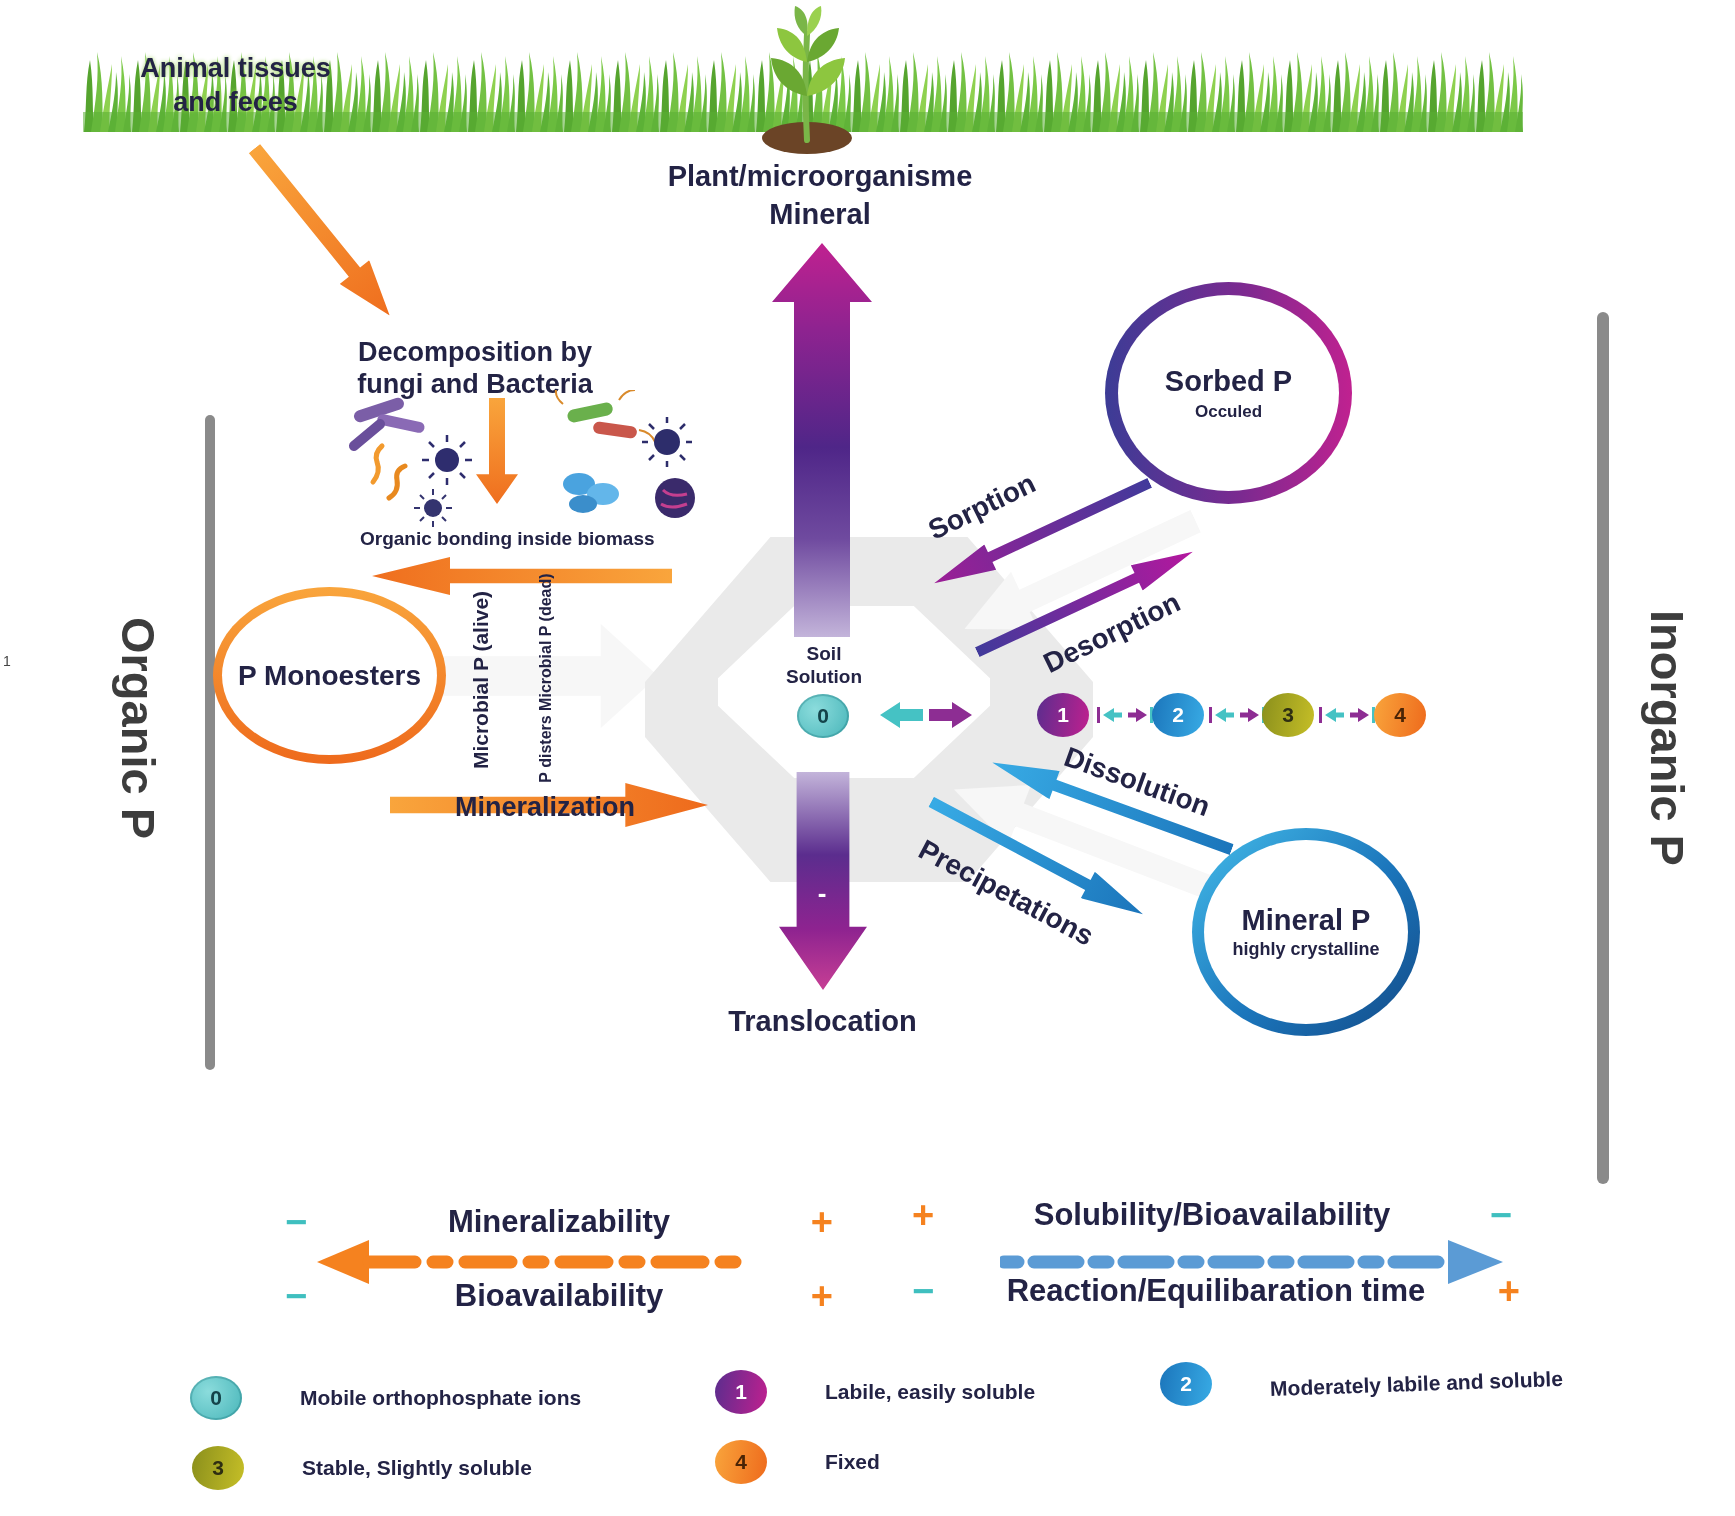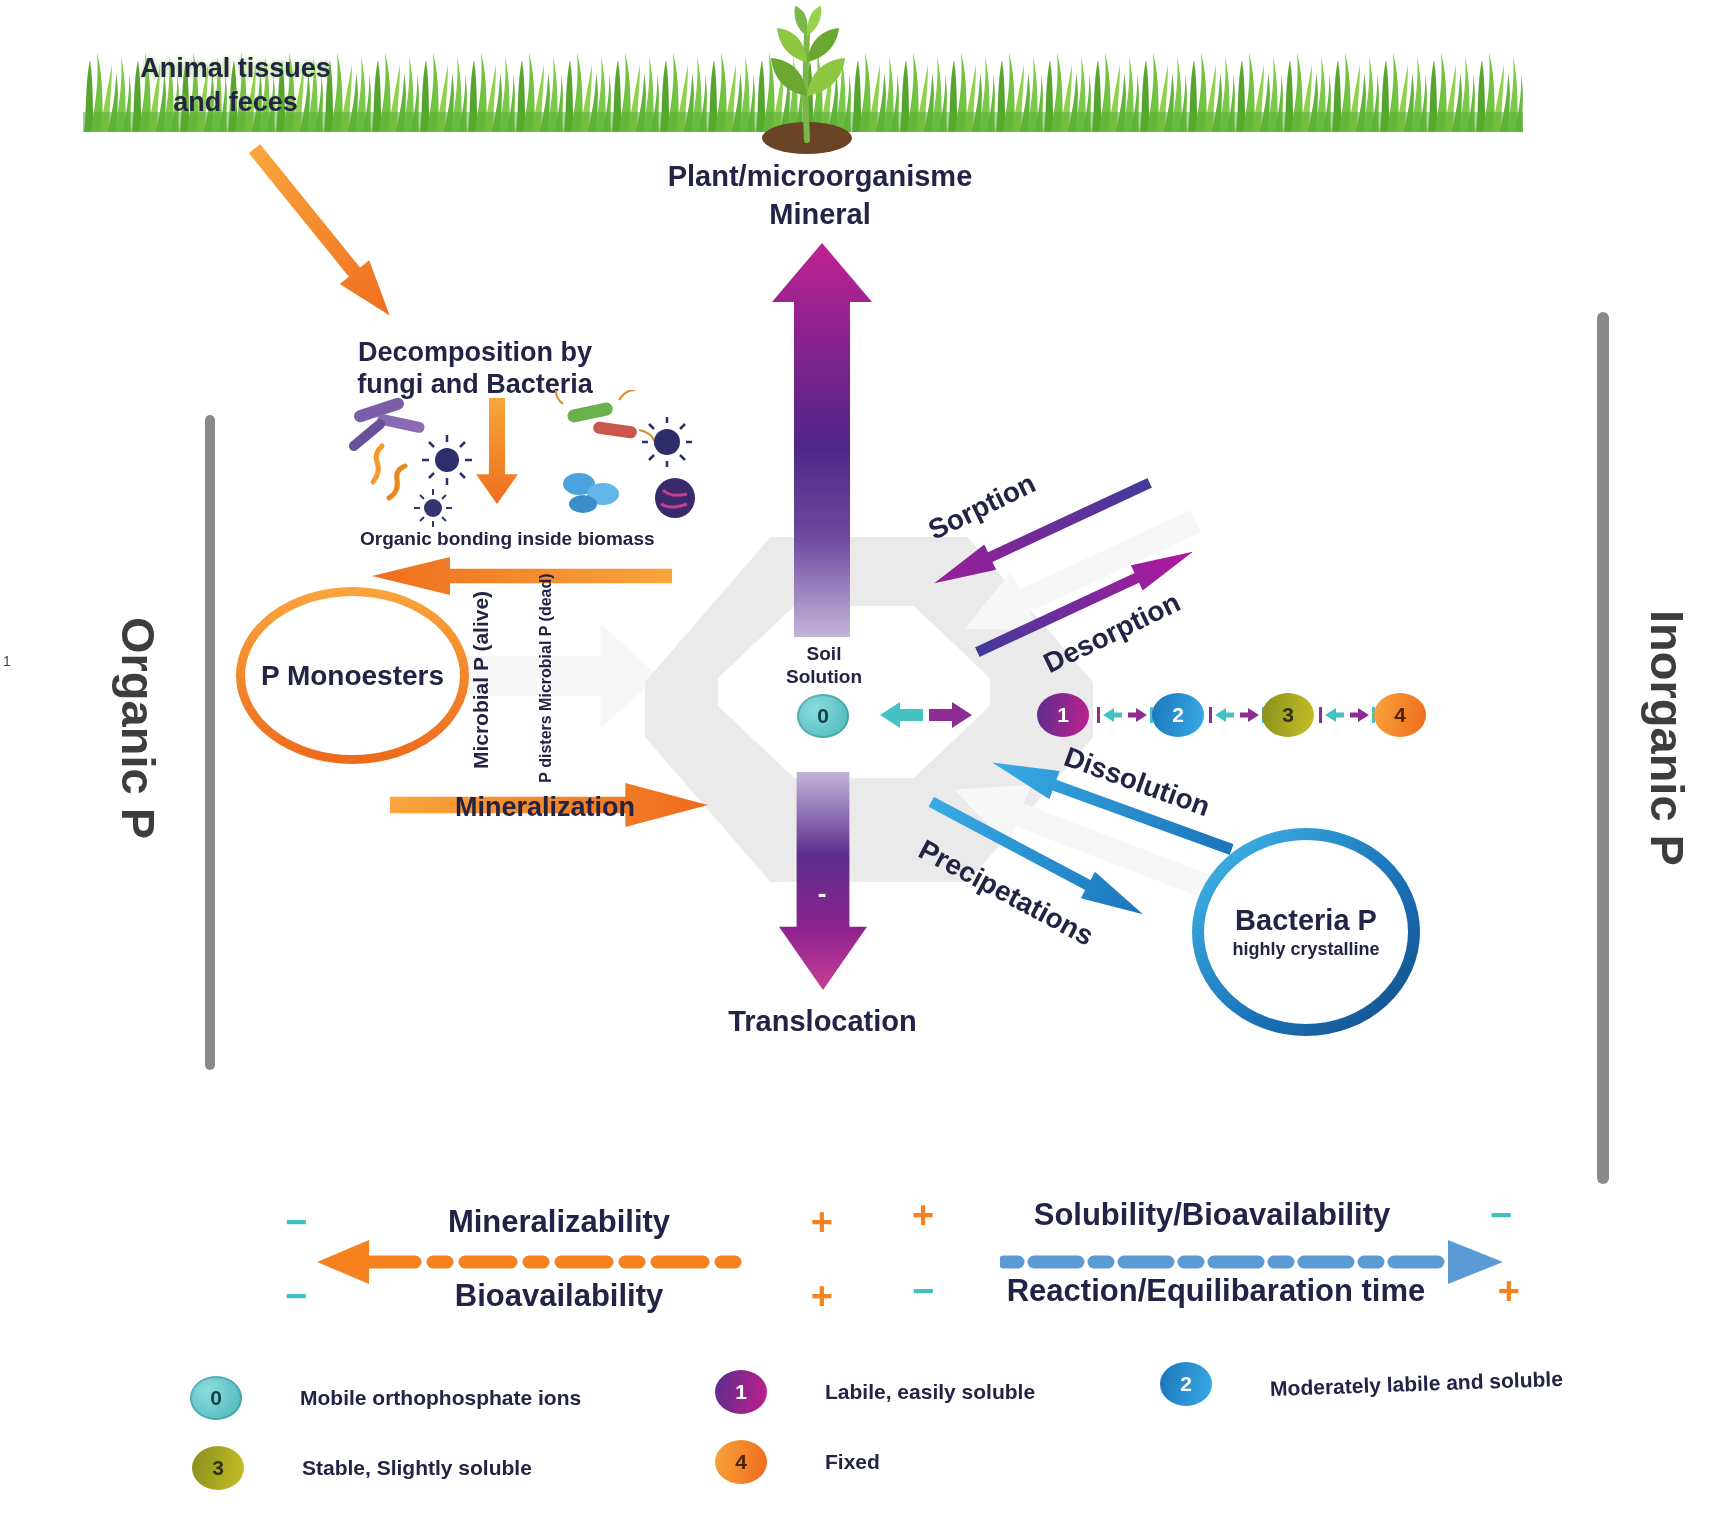--- a/index.html
+++ b/index.html
@@ -132,21 +132,21 @@
   <div class="pv ar-l" style="left:1042px;top:533px;width:238px;height:28px;--r:-25deg;background:linear-gradient(90deg,#9c1e96,#413a9b)"></div>
   <div class="pv ar-r" style="left:1085px;top:602px;width:238px;height:28px;--r:-25deg;background:linear-gradient(90deg,#413a9b,#b5179e)"></div>
 
   <div class="pv ar-l" style="left:1112px;top:806px;width:255px;height:30px;--r:20deg;background:linear-gradient(90deg,#38abe5,#1b75bb)"></div>
   <div class="pv ar-r" style="left:1037px;top:858px;width:240px;height:30px;--r:28deg;background:linear-gradient(90deg,#38abe5,#1b75bb)"></div>
 
   <div class="abs ar-l" style="left:372px;top:557px;width:300px;height:38px;background:linear-gradient(90deg,#ef6e1e,#f9a53c)"></div>
   <div class="abs ar-r" style="left:390px;top:783px;width:318px;height:44px;background:linear-gradient(90deg,#f9a53c,#ee6a1c)"></div>
   <div class="abs lb" style="left:400px;top:792px;width:290px;text-align:center;font-size:27px">Mineralization</div>
 
-  <div class="ring" style="left:236px;top:587px;width:233px;height:177px;--bw:9px;background:linear-gradient(180deg,#f9a53c,#ee6a1c)">
+  <div class="ring" style="left:213px;top:587px;width:233px;height:177px;--bw:9px;background:linear-gradient(180deg,#f9a53c,#ee6a1c)">
     <div class="rc lb" style="font-size:28px">P Monoesters</div>
   </div>
 
   <div class="pv lb" style="left:481px;top:680px;--r:-90deg;font-size:21px">Microbial P (alive)</div>
   <div class="pv lb" style="left:546px;top:678px;--r:-90deg;font-size:16px">P disters Microbial P (dead)</div>
 
   <div class="abs lb" style="left:770px;top:643px;width:108px;text-align:center;font-size:19px;line-height:1.2">
     <div>Soil</div>
     <div>Solution</div>
   </div>
@@ -182,23 +182,29 @@
   <svg class="abs" style="left:1319px;top:705px" width="56" height="20" viewBox="0 0 56 20">
     <rect x="0" y="2" width="3" height="16" fill="#8d2d93"></rect>
     <polygon points="6,10 17,3 17,7.5 25,7.5 25,12.5 17,12.5 17,17" fill="#45c2c4"></polygon>
     <polygon points="50,10 39,3 39,7.5 31,7.5 31,12.5 39,12.5 39,17" fill="#8d2d93"></polygon>
     <rect x="53" y="2" width="3" height="16" fill="#45c2c4"></rect>
   </svg>
   <div class="pool p4" style="left:1374px;top:693px">
       <span>4</span>
     </div>
 
+  <div class="ring" style="left:1105px;top:282px;width:247px;height:222px;--bw:13px;background:linear-gradient(90deg,#3c3c96,#7b2a90 55%,#c02190)">
+    <div class="rc">
+      <div class="lb" style="font-size:29px">Sorbed P</div>
+      <div class="lb" style="font-size:17px;margin-top:4px">Occuled</div>
+    </div>
+  </div>
   <div class="ring" style="left:1192px;top:828px;width:228px;height:208px;--bw:12px;background:linear-gradient(135deg,#45bdea,#1b75bb 55%,#134a86)">
     <div class="rc">
-      <div class="lb" style="font-size:29px">Bacteria P</div>
+      <div class="lb" style="font-size:29px">Mineral P</div>
       <div class="lb" style="font-size:18px;margin-top:2px">highly crystalline</div>
     </div>
   </div>
 
   <div class="pv lb" style="left:982px;top:507px;--r:-26deg;font-size:28px">Sorption</div>
   <div class="pv lb" style="left:1112px;top:633px;--r:-26deg;font-size:28px">Desorption</div>
   <div class="pv lb" style="left:1137px;top:782px;--r:20deg;font-size:28px">Dissolution</div>
   <div class="pv lb" style="left:1006px;top:893px;--r:28deg;font-size:28px">Precipetations</div>
 
   <div class="abs lb" style="left:655px;top:1005px;width:335px;text-align:center;font-size:29px">Translocation</div>

